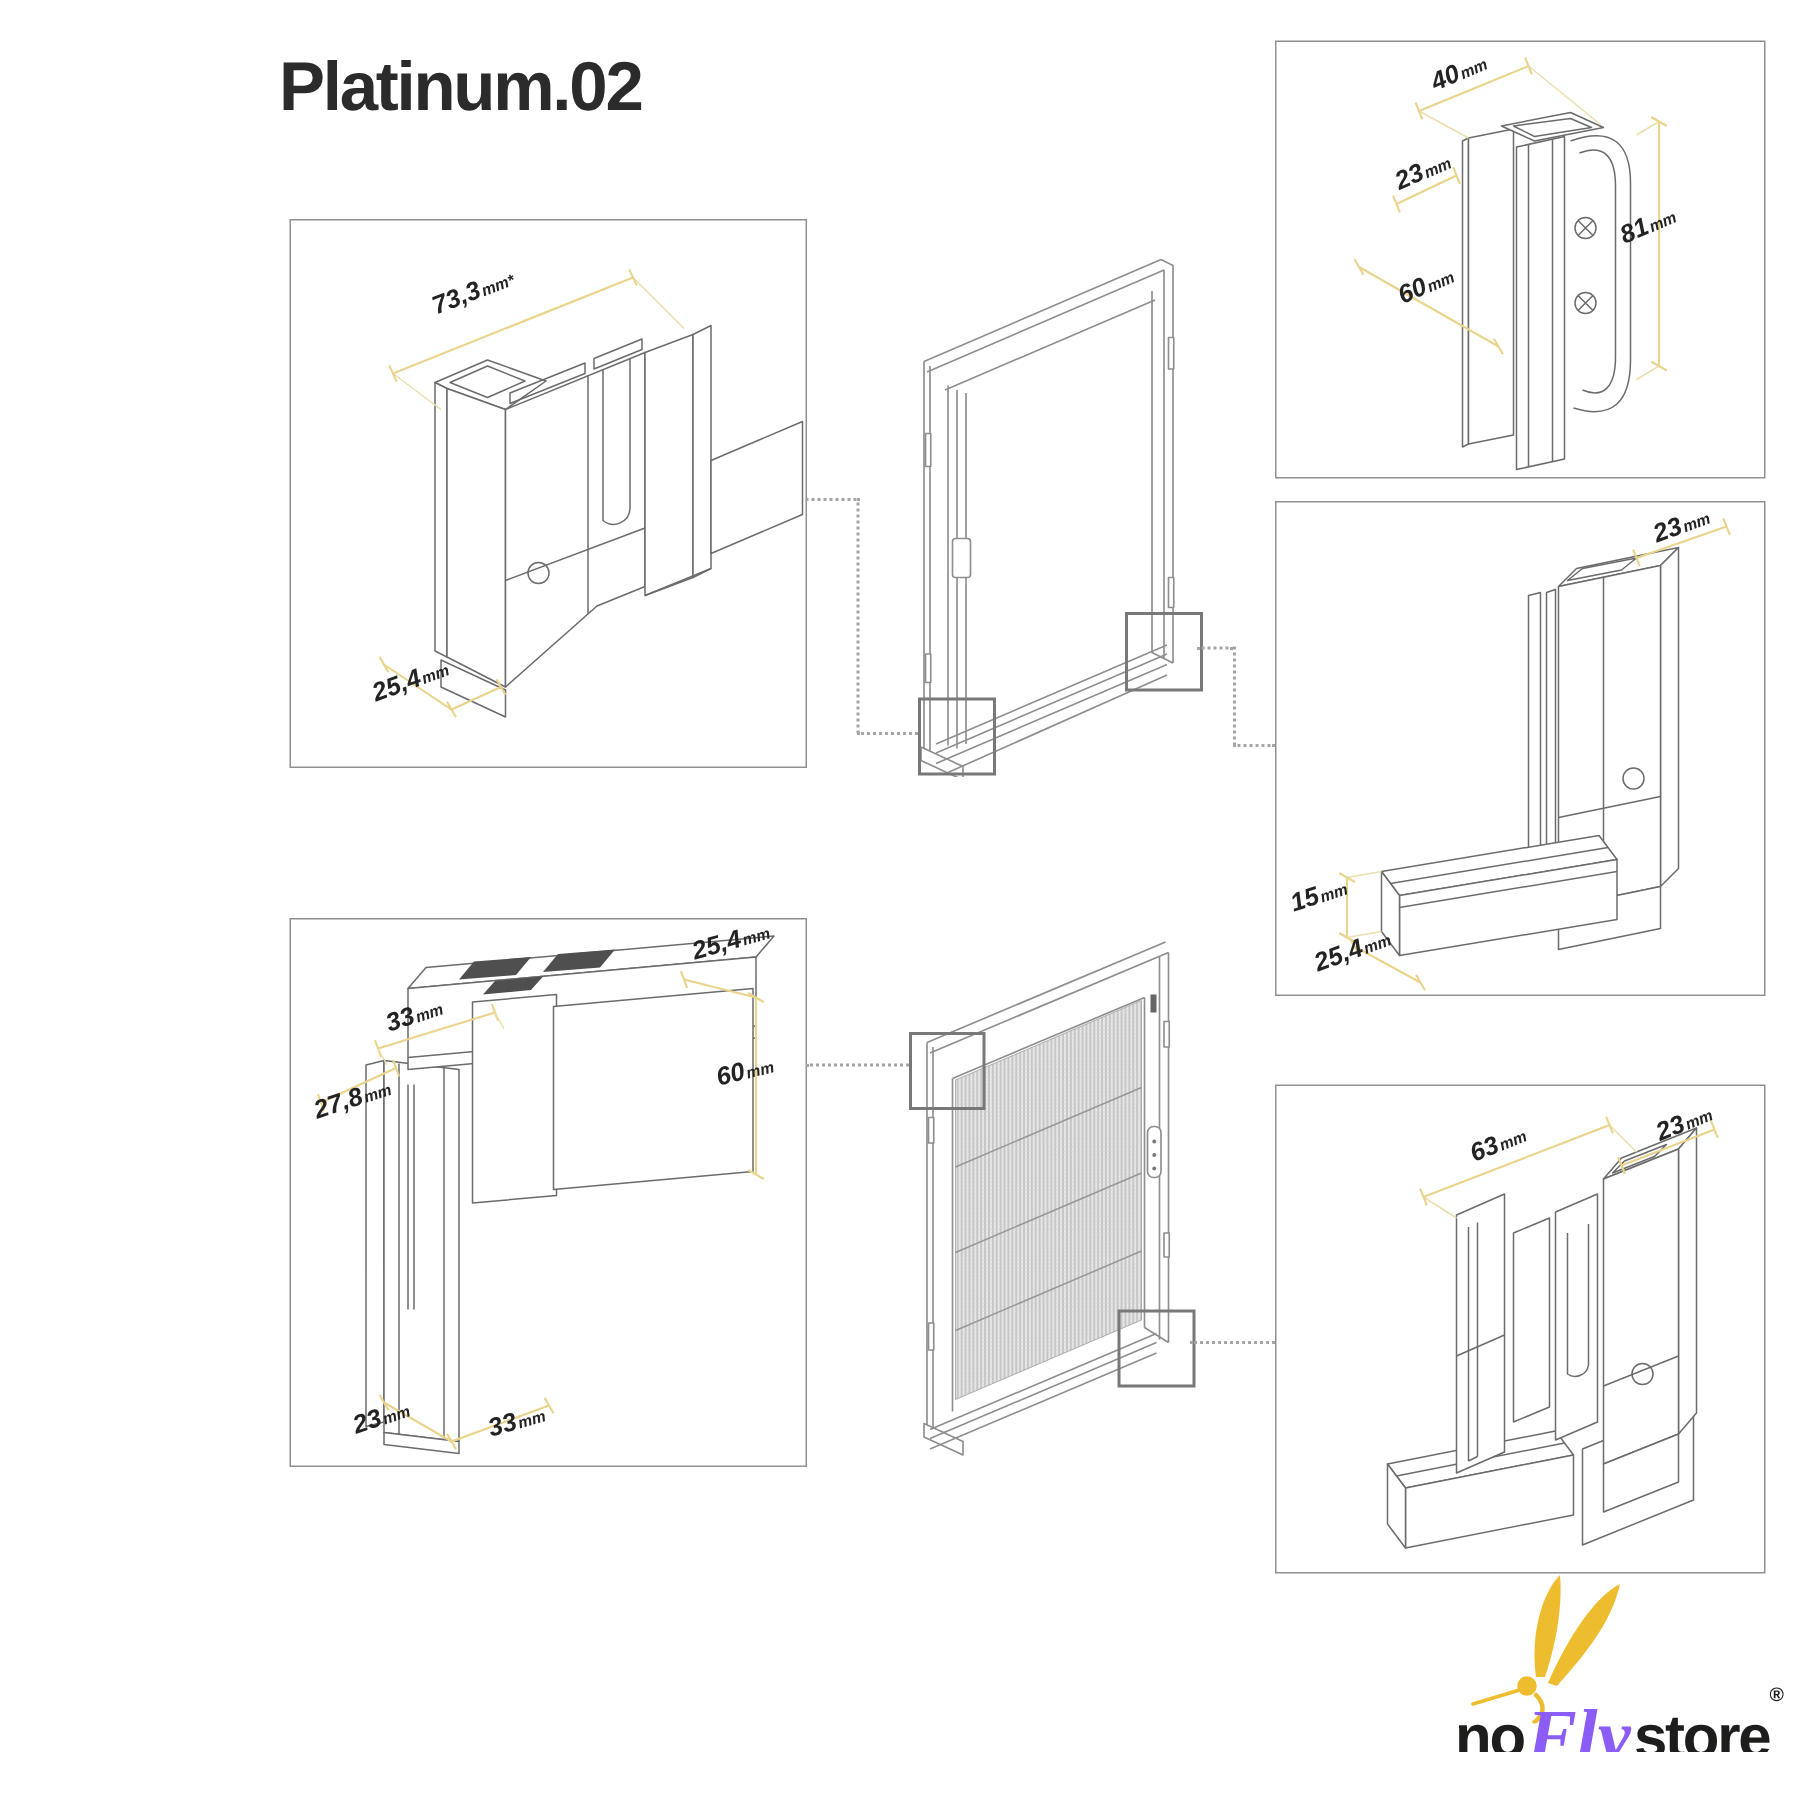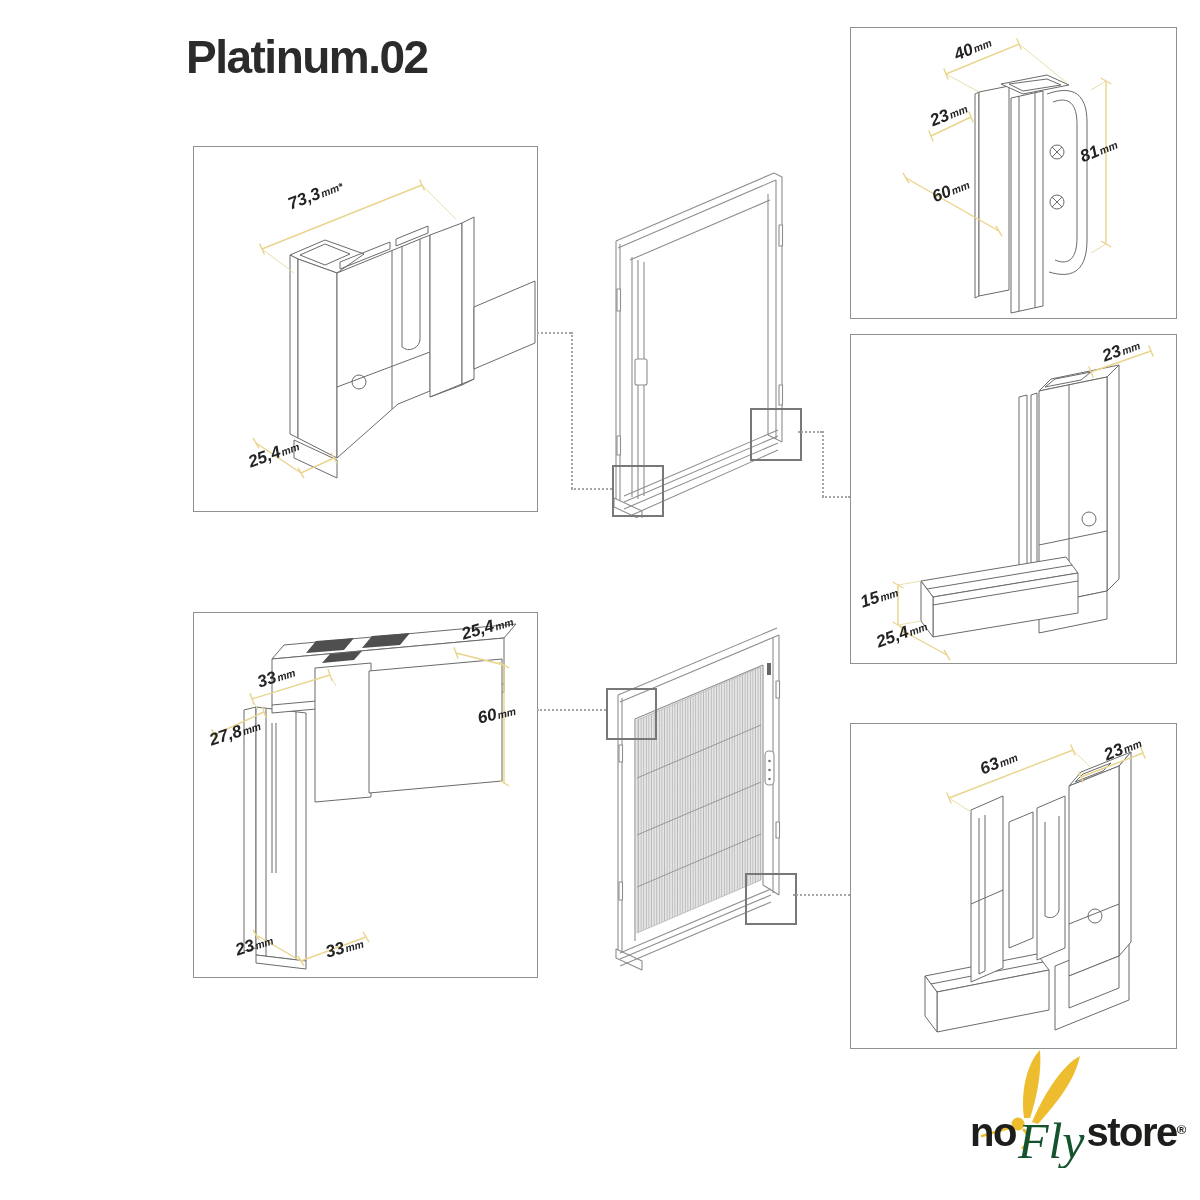--- a/index.html
+++ b/index.html
@@ -27,23 +27,23 @@
   .du{font-size:10.5px;margin-left:1px;}
   
   .con-h{position:absolute;height:0;border-top:2px dotted #a5a5a5;}
   .con-v{position:absolute;width:0;border-left:2px dotted #a5a5a5;}
   
   .dsq{position:absolute;border:2px solid #787878;background:transparent;}
   
   .door{position:absolute;}
   
   .logo-text{position:absolute;left:970px;top:1110px;display:flex;align-items:flex-start;}
-  .logo-no,.logo-store{font-size:40px;font-weight:800;letter-spacing:-1.5px;color:#1d1d1b;margin-top:0;}
-  .logo-fly{font-family:"Liberation Serif","DejaVu Serif",serif;font-style:italic;font-weight:normal;
-            font-size:50px;color:#14532d;margin:2px 2px 0 2px;}
+  .logo-no,.logo-store{font-size:40px;font-weight:800;letter-spacing:-1.5px;color:#1d1d1b;margin-top:26px;}
+  .logo-fly{font-family:"Liberation Serif","DejaVu Serif",serif;font-style:italic;font-weight:bold;
+            font-size:50px;color:#8b5cf6;margin:18px 2px 0 2px;}
   .logo-reg{font-size:13px;font-weight:bold;color:#1d1d1b;margin-top:12px;}
 </style>
 </head>
 <body>
 
 <div id="canvas">
 
   <div class="page-title">Platinum.02</div>
 
   <div class="dbox" style="left:193px;top:146px;width:343px;height:364px;">

